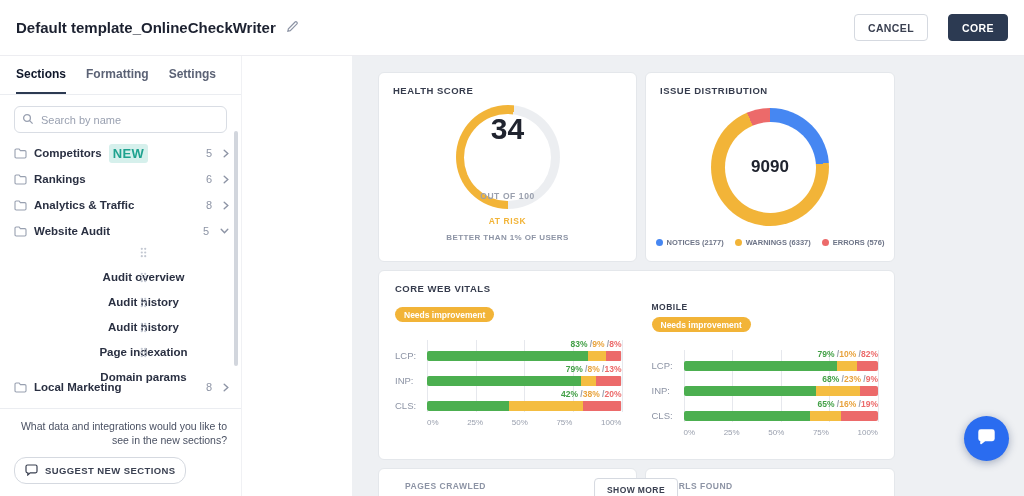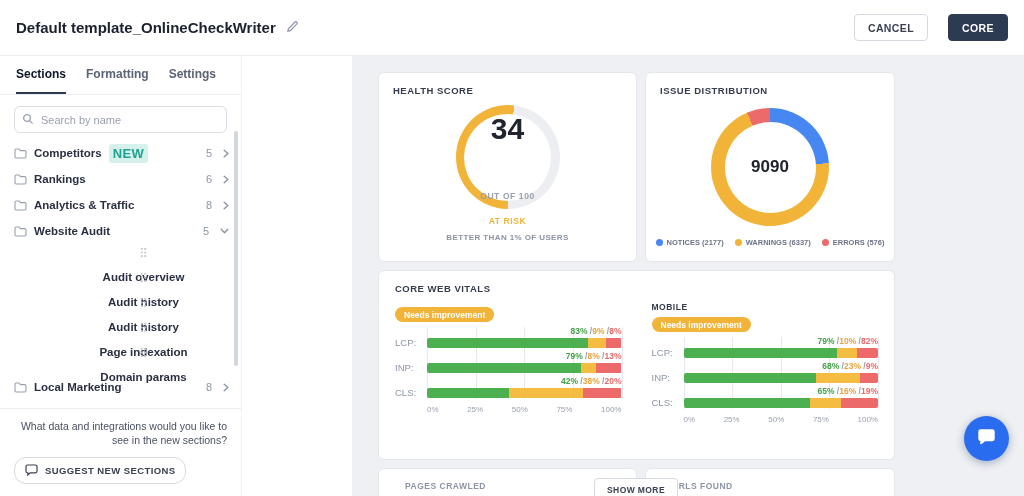--- a/index.html
+++ b/index.html
@@ -63,21 +63,21 @@
   .donut-total { font-size:17px; font-weight:800; color:#20242f; }
   .legend { display:flex; justify-content:center; gap:11px; padding-bottom:2px; }
   .legend-item { display:flex; align-items:center; gap:4px; font-size:7.5px; font-weight:700; color:#6d7487; white-space:nowrap; }
   .legend-dot { width:7px; height:7px; border-radius:50%; flex:0 0 auto; }
 
   .cwv-card { margin-top:8px; width:517px; height:190px; padding:12px 16px; }
   .cwv-cols { display:flex; gap:30px; margin-top:8px; }
   .cwv-col { flex:1; }
   .device-label { font-size:8.5px; font-weight:800; color:#363c4d; letter-spacing:.5px; }
   .cwv-badge { display:inline-block; margin-top:5px; background:#F2B438; color:#fff; font-size:8.5px; font-weight:700; padding:2.5px 9px; border-radius:9px; }
-  .plot { position:relative; margin-left:32px; margin-top:3px; }
+  .plot { position:relative; margin-left:32px; margin-top:16px; }
   .gridline { position:absolute; top:2px; bottom:15px; width:1px; background:#e6e8ed; }
   .metric { position:relative; margin-top:2px; }
   .pcts { text-align:right; font-size:8.5px; font-weight:700; height:12px; line-height:12px; position:relative; z-index:1; }
   .pg { color:#43A047; } .py { color:#E8A33D; } .pr { color:#EC6A6A; } .sep { color:#9aa0ae; }
   .bar-row { position:relative; height:10px; margin-top:1px; }
   .mlabel { position:absolute; left:-32px; top:-1px; font-size:9.5px; color:#8d94a5; }
   .bar { display:flex; height:10px; border-radius:2px; overflow:hidden; position:relative; z-index:1; background:#eceef1; }
   .seg { height:100%; }
   .axis { display:flex; justify-content:space-between; margin-top:7px; font-size:8px; color:#9aa0ae; position:relative; z-index:1; }
 

